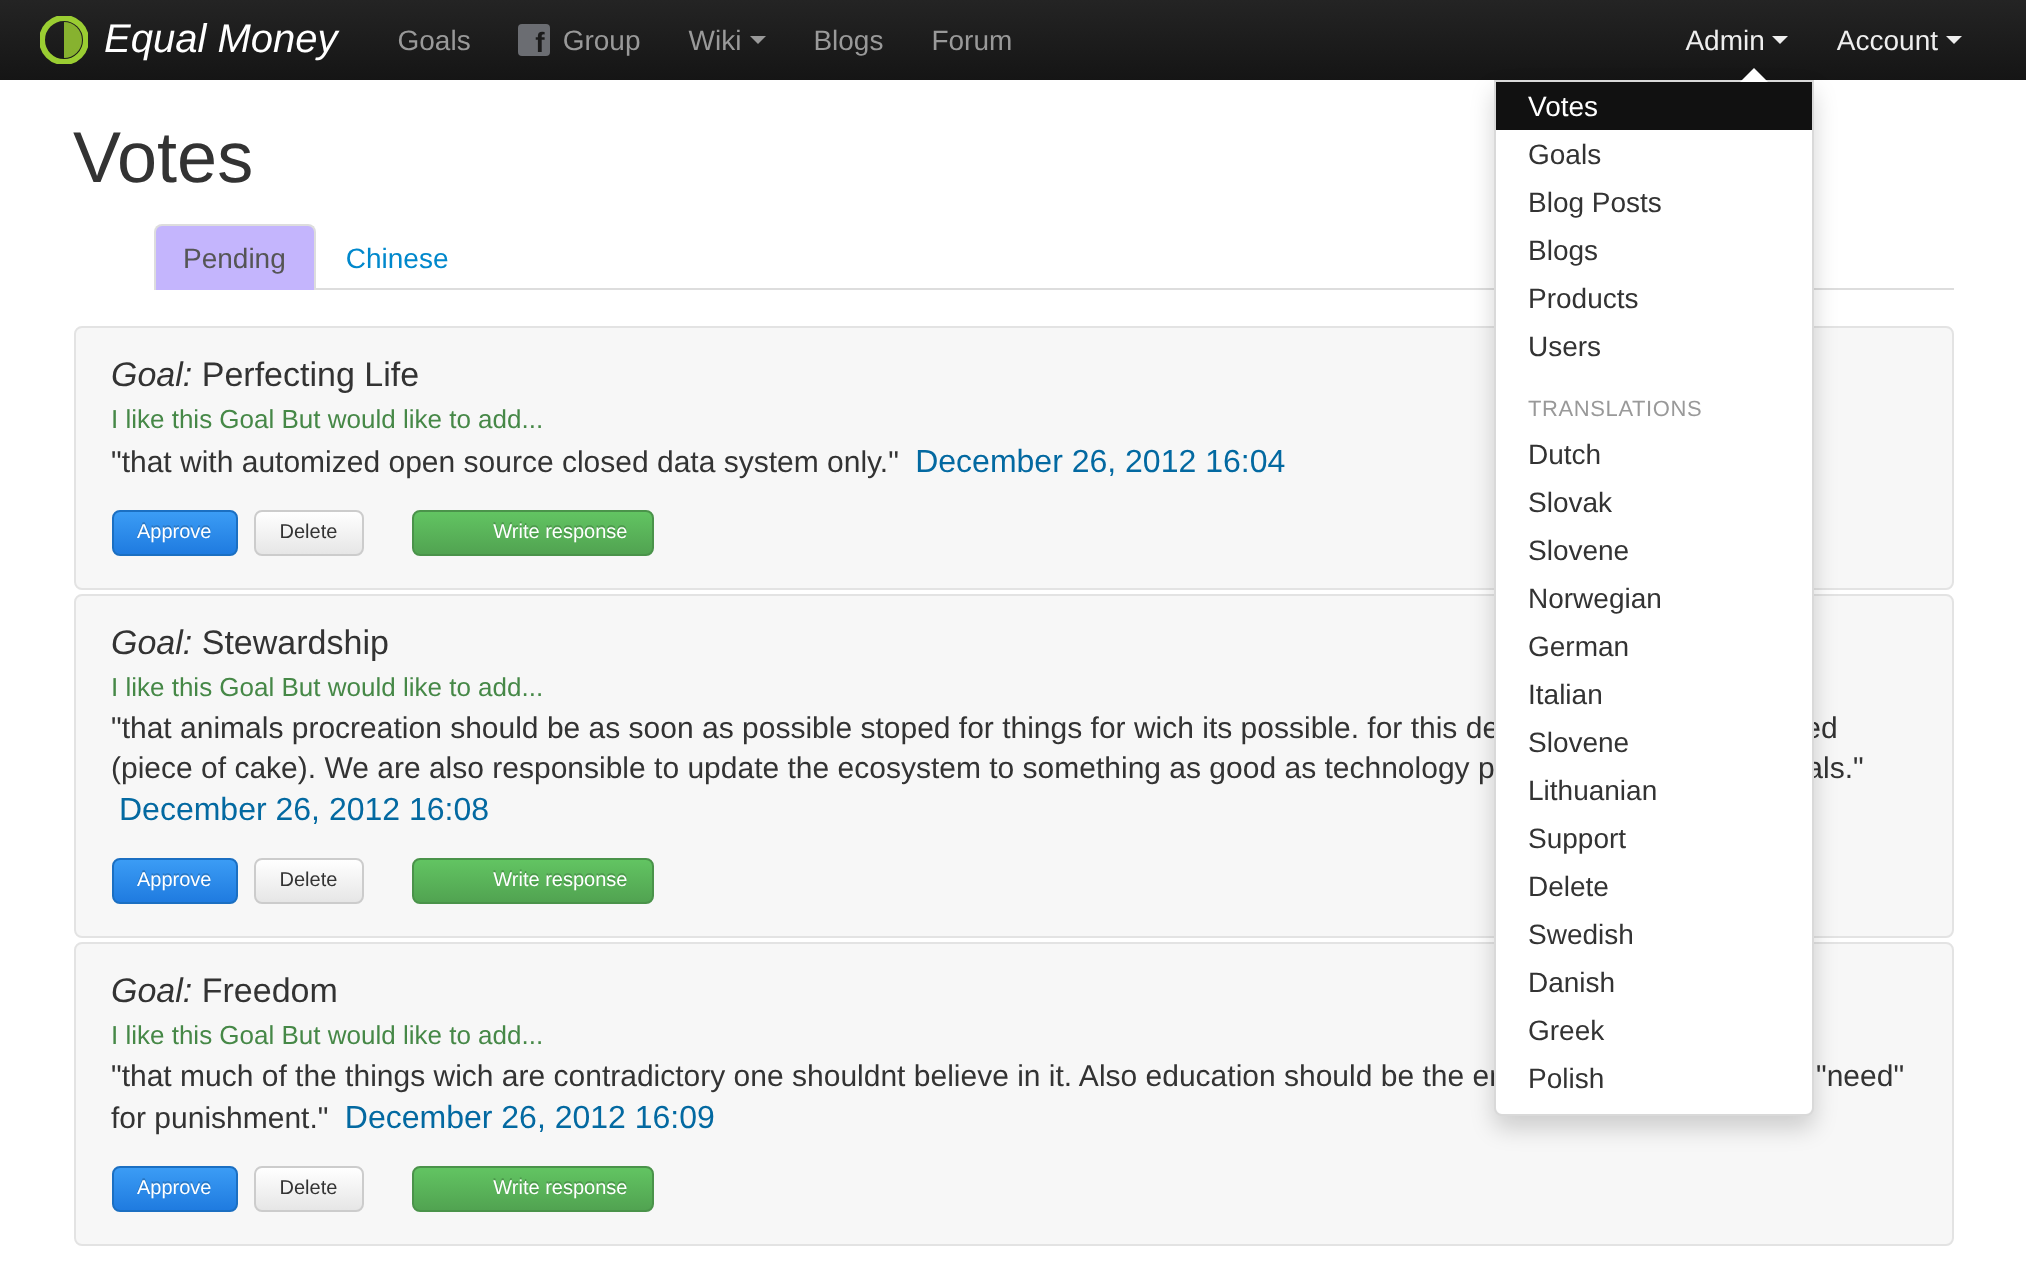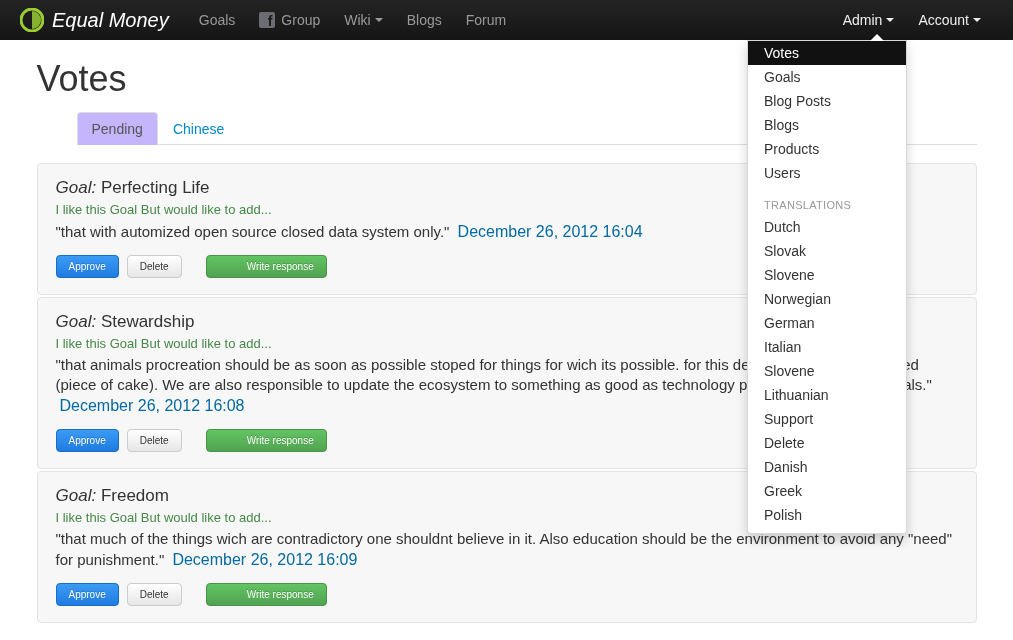--- a/index.html
+++ b/index.html
@@ -101,20 +101,21 @@
     <div class="dropdown-item">Dutch</div>
     <div class="dropdown-item">Slovak</div>
     <div class="dropdown-item">Slovene</div>
     <div class="dropdown-item">Norwegian</div>
     <div class="dropdown-item">German</div>
     <div class="dropdown-item">Italian</div>
     <div class="dropdown-item">Slovene</div>
     <div class="dropdown-item">Lithuanian</div>
     <div class="dropdown-item">Support</div>
     <div class="dropdown-item">Delete</div>
+    <div class="dropdown-item">Swedish</div>
     <div class="dropdown-item">Danish</div>
     <div class="dropdown-item">Greek</div>
     <div class="dropdown-item">Polish</div>
   </div>
 </div>
 
 <div class="container">
   <h1 class="page-title">Votes</h1>
 
   <div class="tabs">

